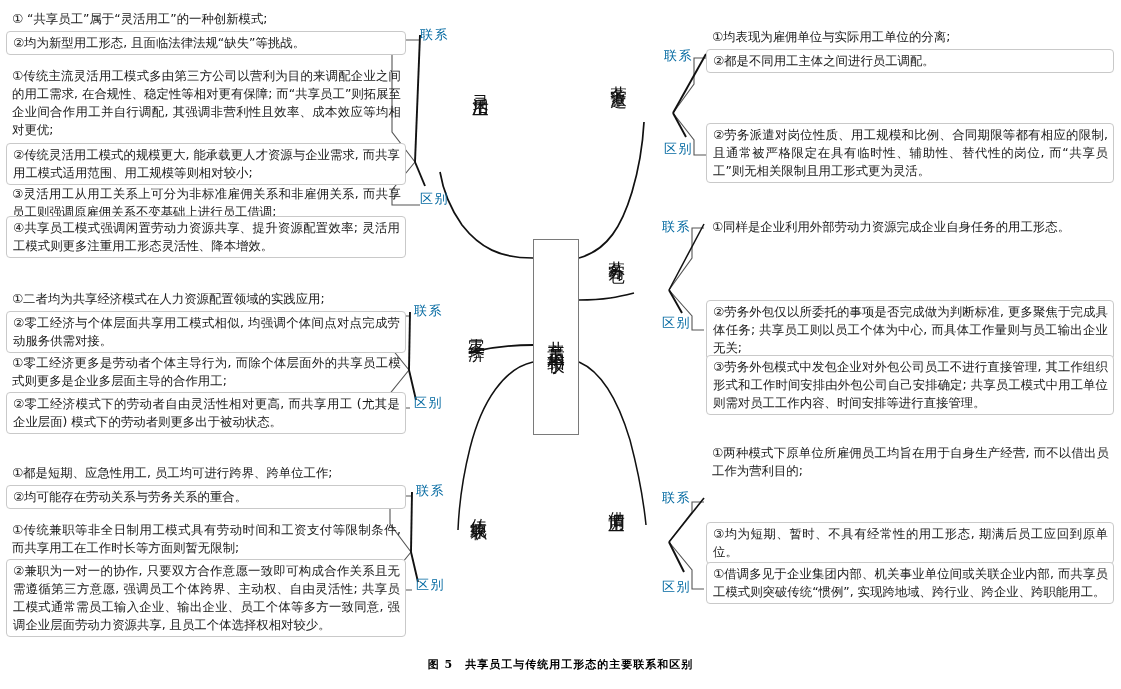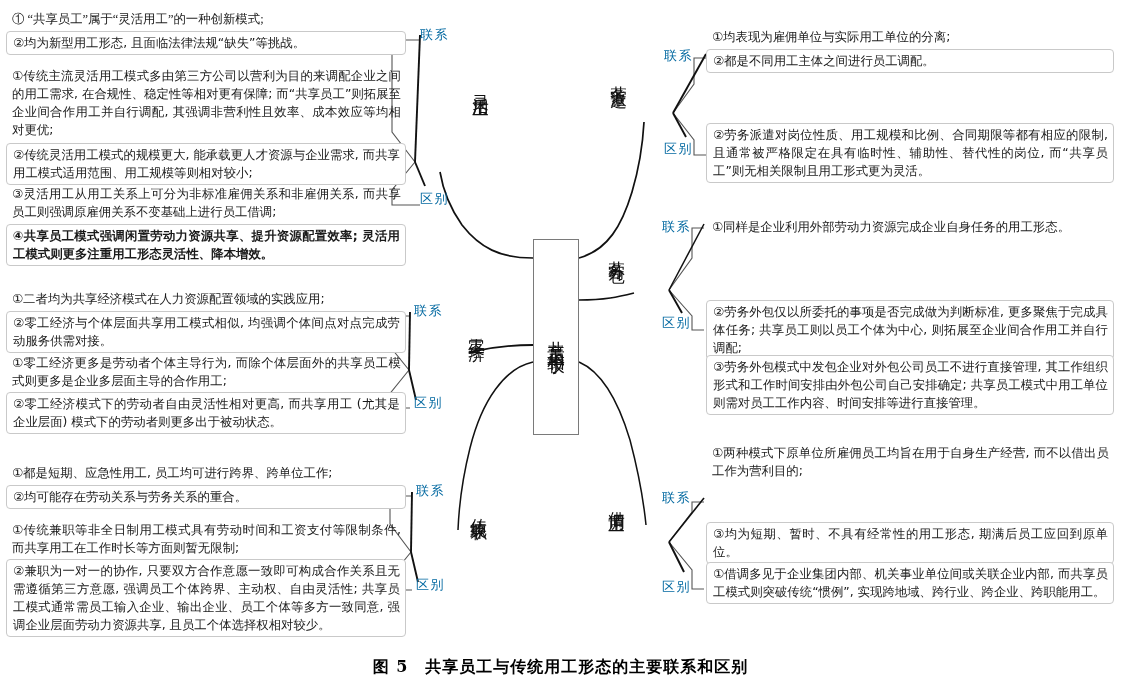--- a/index.html
+++ b/index.html
@@ -84,21 +84,21 @@
     font-size: 17.5px;
     letter-spacing: 3px;
     line-height: 22px;
   }
   #caption {
     position: absolute;
     left: 0;
     top: 657px;
     width: 1121px;
     text-align: center;
-    font-size: 16px;
+    font-size: 11px;
     font-weight: bold;
     letter-spacing: 1px;
     color: #000;
     font-family: "DejaVu Serif", "Liberation Serif", serif;
   }
 </style>
 </head>
 <body>
 
 <div id="canvas">
@@ -149,26 +149,26 @@
   </svg>
 
   <div id="center-node">
     <span class="vlabel">共享员工相较于</span>
   </div>
 
   <div class="vlabel" style="left:470px; top:82px; height:160px;">灵活用工</div>
   <div class="rlabel" style="left:420px; top:26px;">联系</div>
   <div class="rlabel" style="left:420px; top:190px;">区别</div>
 
-  <div class="txtbox plain" style="left:6px; top:8px; width:400px;font-family:Liberation Serif, serif;">① “共享员工”属于“灵活用工”的一种创新模式;</div>
+  <div class="txtbox plain" style="left:6px; top:8px; width:400px;">① “共享员工”属于“灵活用工”的一种创新模式;</div>
   <div class="txtbox" style="left:6px; top:31px; width:400px;">②均为新型用工形态, 且面临法律法规“缺失”等挑战。</div>
   <div class="txtbox plain" style="left:6px; top:65px; width:400px;">①传统主流灵活用工模式多由第三方公司以营利为目的来调配企业之间的用工需求, 在合规性、稳定性等相对更有保障; 而“共享员工”则拓展至企业间合作用工并自行调配, 其强调非营利性且效率、成本效应等均相对更优;</div>
   <div class="txtbox" style="left:6px; top:143px; width:400px;">②传统灵活用工模式的规模更大, 能承载更人才资源与企业需求, 而共享用工模式适用范围、用工规模等则相对较小;</div>
   <div class="txtbox plain" style="left:6px; top:183px; width:400px;">③灵活用工从用工关系上可分为非标准雇佣关系和非雇佣关系, 而共享员工则强调原雇佣关系不变基础上进行员工借调;</div>
-  <div class="txtbox" style="left:6px; top:224px; width:400px;font-weight:bold;">④共享员工模式强调闲置劳动力资源共享、提升资源配置效率; 灵活用工模式则更多注重用工形态灵活性、降本增效。</div>
+  <div class="txtbox" style="left:6px; top:216px; width:400px;">④共享员工模式强调闲置劳动力资源共享、提升资源配置效率; 灵活用工模式则更多注重用工形态灵活性、降本增效。</div>
 
   <div class="vlabel" style="left:466px; top:325px; height:120px;">零工经济</div>
   <div class="rlabel" style="left:414px; top:302px;">联系</div>
   <div class="rlabel" style="left:414px; top:394px;">区别</div>
 
   <div class="txtbox plain" style="left:6px; top:288px; width:400px;">①二者均为共享经济模式在人力资源配置领域的实践应用;</div>
   <div class="txtbox" style="left:6px; top:311px; width:400px;">②零工经济与个体层面共享用工模式相似, 均强调个体间点对点完成劳动服务供需对接。</div>
   <div class="txtbox plain" style="left:6px; top:352px; width:400px;">①零工经济更多是劳动者个体主导行为, 而除个体层面外的共享员工模式则更多是企业多层面主导的合作用工;</div>
   <div class="txtbox" style="left:6px; top:392px; width:400px;">②零工经济模式下的劳动者自由灵活性相对更高, 而共享用工 (尤其是企业层面) 模式下的劳动者则更多出于被动状态。</div>
 
@@ -187,21 +187,21 @@
 
   <div class="txtbox plain" style="left:706px; top:26px; width:408px;">①均表现为雇佣单位与实际用工单位的分离;</div>
   <div class="txtbox" style="left:706px; top:49px; width:408px;">②都是不同用工主体之间进行员工调配。</div>
   <div class="txtbox" style="left:706px; top:123px; width:408px;">②劳务派遣对岗位性质、用工规模和比例、合同期限等都有相应的限制, 且通常被严格限定在具有临时性、辅助性、替代性的岗位, 而“共享员工”则无相关限制且用工形式更为灵活。</div>
 
   <div class="vlabel" style="left:606px; top:247px; height:120px;">劳务外包</div>
   <div class="rlabel" style="left:662px; top:218px;">联系</div>
   <div class="rlabel" style="left:662px; top:314px;">区别</div>
 
   <div class="txtbox plain" style="left:706px; top:216px; width:408px;">①同样是企业利用外部劳动力资源完成企业自身任务的用工形态。</div>
-  <div class="txtbox" style="left:706px; top:300px; width:408px;">②劳务外包仅以所委托的事项是否完成做为判断标准, 更多聚焦于完成具体任务; 共享员工则以员工个体为中心, 则拓展至企业间合作用工并自行调配;</div>
+  <div class="txtbox" style="left:706px; top:300px; width:408px;">②劳务外包仅以所委托的事项是否完成做为判断标准, 更多聚焦于完成具体任务; 共享员工则以员工个体为中心, 而具体工作量则与员工输出企业无关;</div>
   <div class="txtbox" style="left:706px; top:355px; width:408px;">③劳务外包模式中发包企业对外包公司员工不进行直接管理, 其工作组织形式和工作时间安排由外包公司自己安排确定; 共享员工模式中用工单位则需对员工工作内容、时间安排等进行直接管理。</div>
 
   <div class="vlabel" style="left:606px; top:498px; height:120px;">借调用工</div>
   <div class="rlabel" style="left:662px; top:489px;">联系</div>
   <div class="rlabel" style="left:662px; top:578px;">区别</div>
 
   <div class="txtbox plain" style="left:706px; top:442px; width:408px;">①两种模式下原单位所雇佣员工均旨在用于自身生产经营, 而不以借出员工作为营利目的;</div>
   <div class="txtbox" style="left:706px; top:522px; width:408px;">③均为短期、暂时、不具有经常性的用工形态, 期满后员工应回到原单位。</div>
   <div class="txtbox" style="left:706px; top:562px; width:408px;">①借调多见于企业集团内部、机关事业单位间或关联企业内部, 而共享员工模式则突破传统“惯例”, 实现跨地域、跨行业、跨企业、跨职能用工。</div>
 

